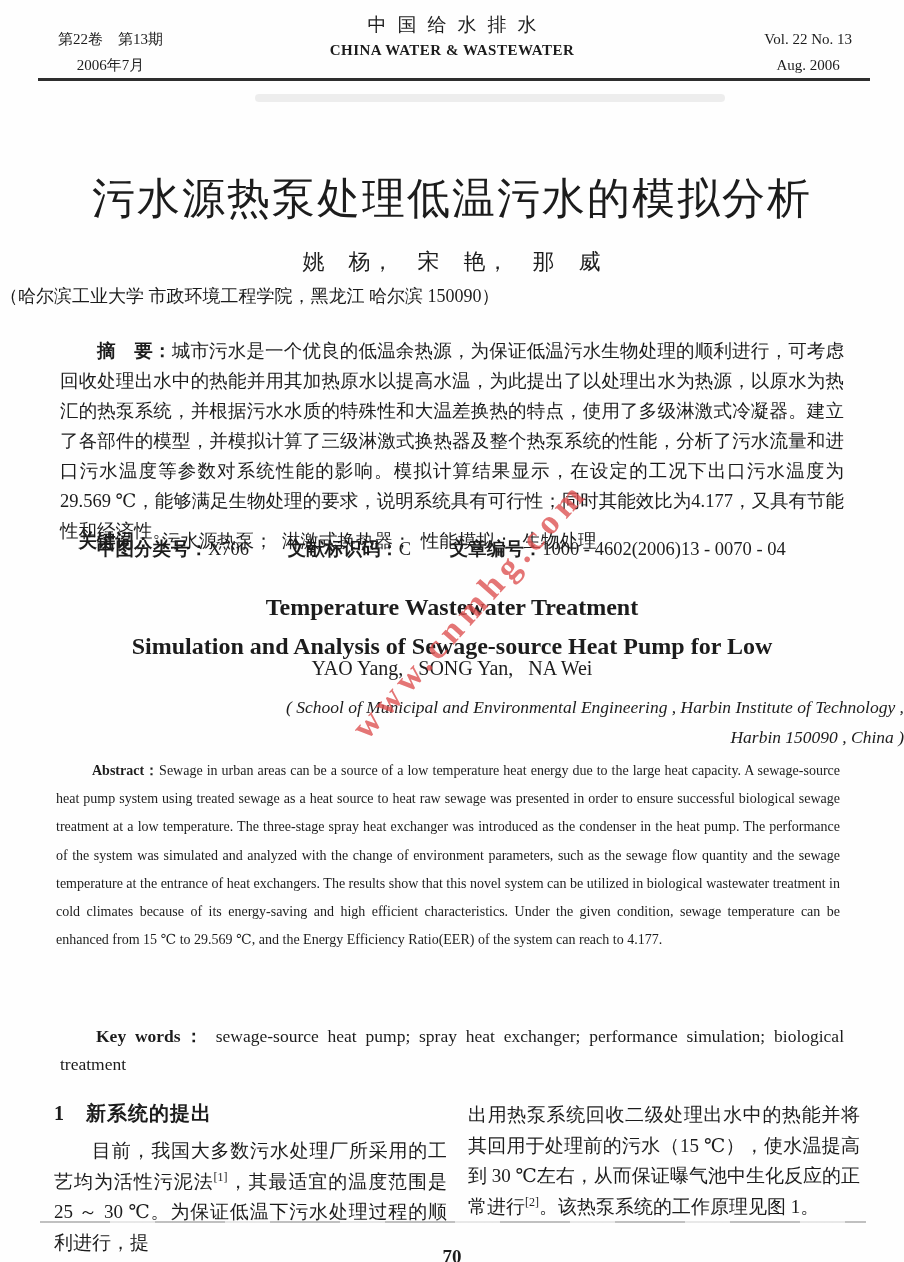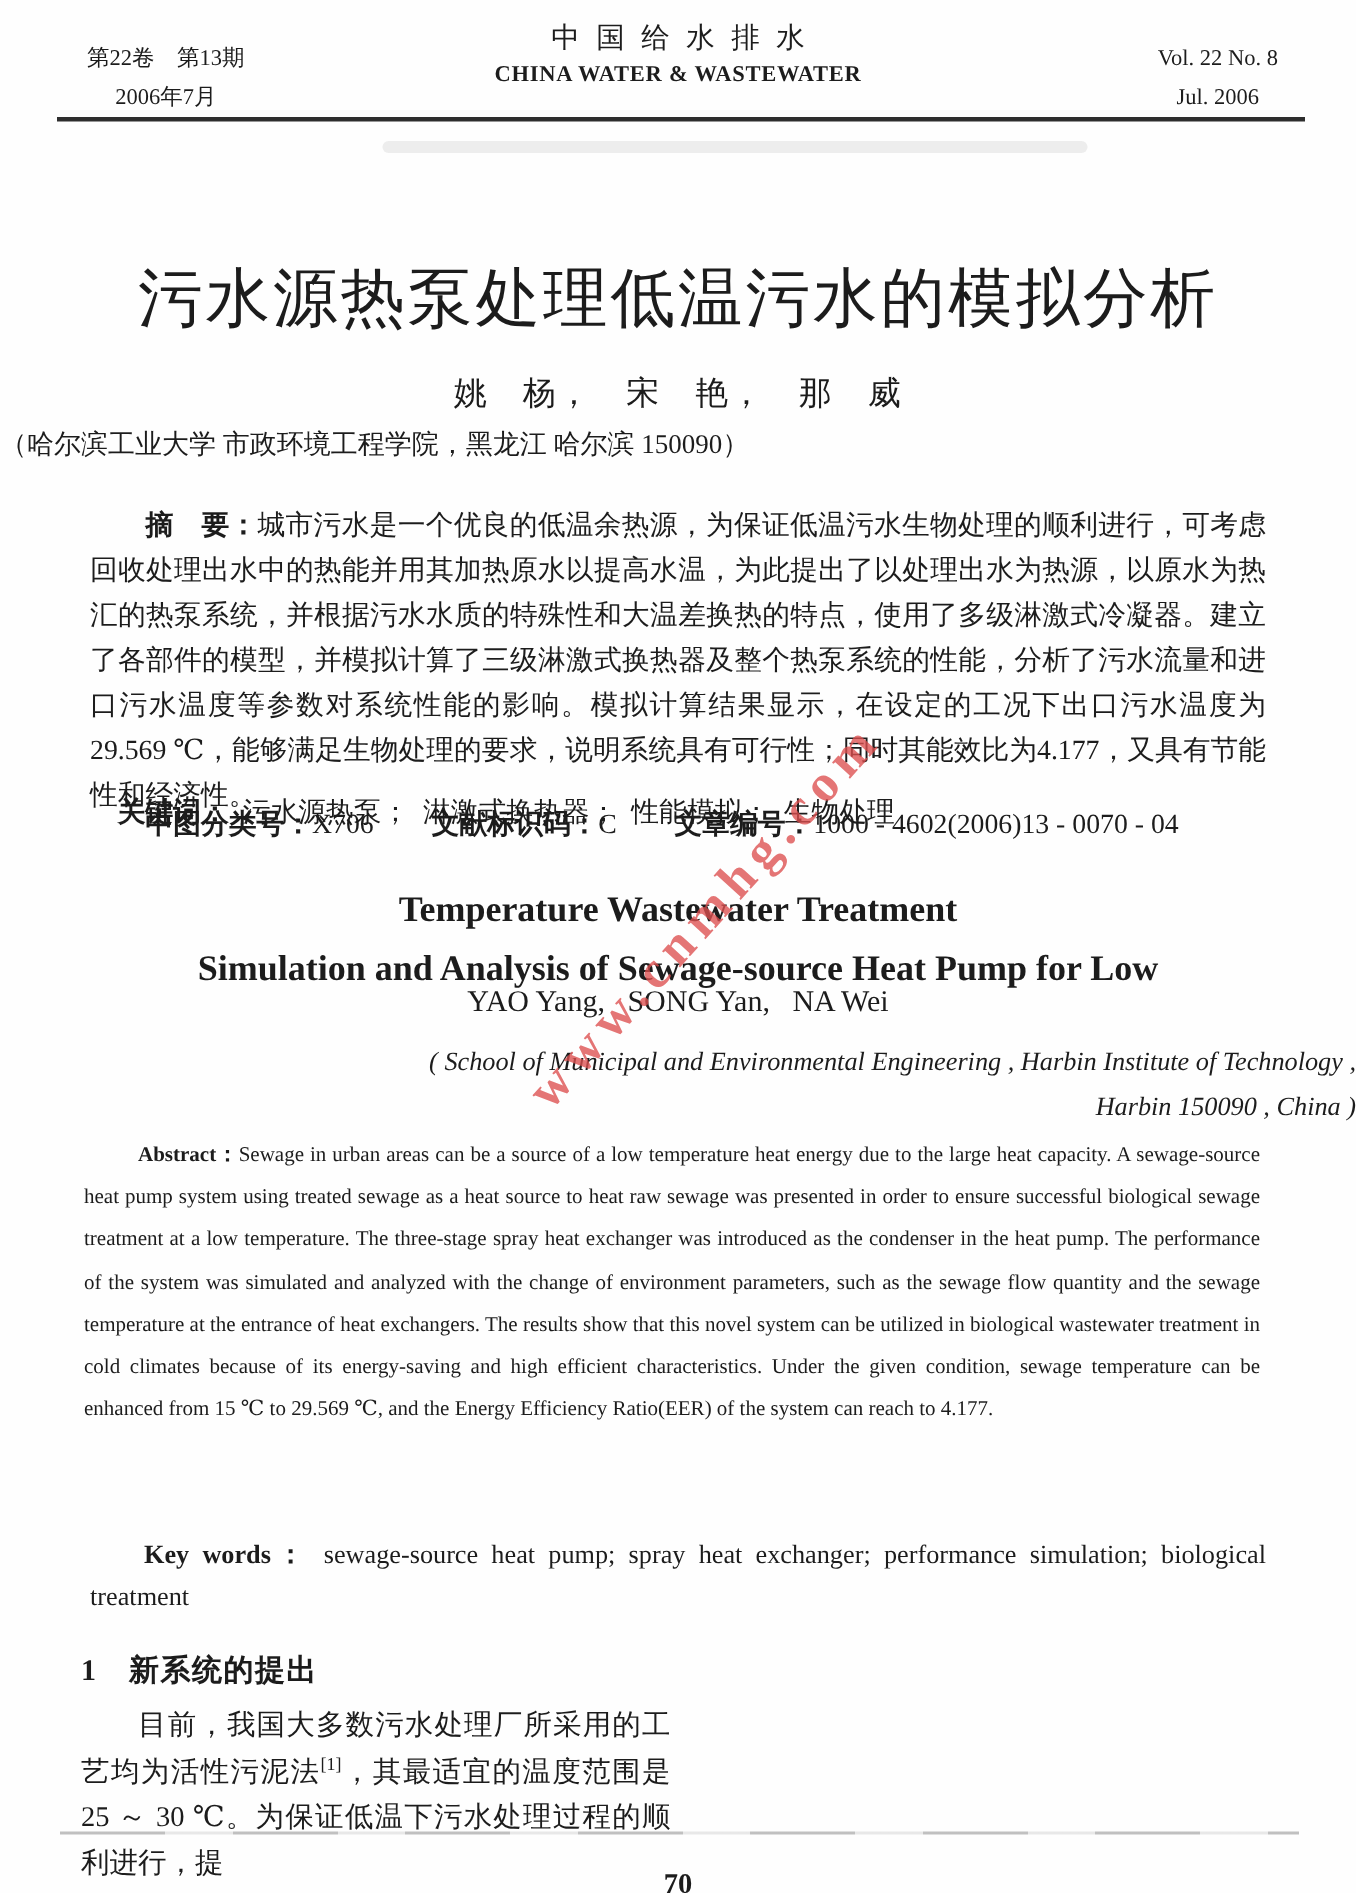--- a/index.html
+++ b/index.html
@@ -57,22 +57,22 @@
 
   <div class="abs jh-left">
     <div>第22卷　第13期</div>
     <div>2006年7月</div>
   </div>
   <div class="abs jh-center">
     <div class="jc-cn">中国给水排水</div>
     <div class="jc-en">CHINA WATER &amp; WASTEWATER</div>
   </div>
   <div class="abs jh-right">
-    <div>Vol. 22 No. 8</div>
-    <div>Jul. 2006</div>
+    <div>Vol. 22 No. 13</div>
+    <div>Aug. 2006</div>
   </div>
   <div class="abs header-rule"></div>
   <div class="abs artifact"></div>
 
   <h1 class="abs title-cn" style="margin:0;">污水源热泵处理低温污水的模拟分析</h1>
   <div class="abs authors-cn">姚　杨，　宋　艳，　那　威</div>
   <div class="abs affil-cn">（哈尔滨工业大学 市政环境工程学院，黑龙江 哈尔滨 150090）</div>
 
   <p class="abs abs-cn" style="margin:0;">
     <span class="b">摘　要：</span><span>城市污水是一个优良的低温余热源，为保证低温污水生物处理的顺利进行，可考虑回收处理出水中的热能并用其加热原水以提高水温，为此提出了以处理出水为热源，以原水为热汇的热泵系统，并根据污水水质的特殊性和大温差换热的特点，使用了多级淋激式冷凝器。建立了各部件的模型，并模拟计算了三级淋激式换热器及整个热泵系统的性能，分析了污水流量和进口污水温度等参数对系统性能的影响。模拟计算结果显示，在设定的工况下出口污水温度为 29.569 ℃，能够满足生物处理的要求，说明系统具有可行性；同时其能效比为4.177，又具有节能性和经济性。</span>
@@ -99,19 +99,22 @@
     <span class="b">Abstract：</span><span>Sewage in urban areas can be a source of a low temperature heat energy due to the large heat capacity.  A sewage-source heat pump system using treated sewage as a heat source to heat raw sewage was presented in order to ensure successful biological sewage treatment at a low temperature.  The three-stage spray heat exchanger was introduced as the condenser in the heat pump.  The performance of the system was simulated and analyzed with the change of environment parameters, such as the sewage flow quantity and the sewage temperature at the entrance of heat exchangers.  The results show that this novel system can be utilized in biological wastewater treatment in cold climates because of its energy-saving and high efficient characteristics.  Under the given condition, sewage temperature can be enhanced from 15 ℃ to 29.569 ℃, and the Energy Efficiency Ratio(EER) of the system can reach to 4.177.</span>
   </p>
   <p class="abs kw-en" style="margin:0;">
     <span class="b">Key words：</span><span>  sewage-source heat pump;   spray heat exchanger;   performance simulation;   biological treatment</span>
   </p>
 
   <div class="abs col-left">
     <h2 class="section-heading">1　新系统的提出</h2>
     <p class="body-p indent"><span>目前，我国大多数污水处理厂所采用的工艺均为活性污泥法</span><sup>[1]</sup><span>，其最适宜的温度范围是 25 ～ 30 ℃。为保证低温下污水处理过程的顺利进行，提</span></p>
   </div>
+  <div class="abs col-right">
+    <p class="body-p"><span>出用热泵系统回收二级处理出水中的热能并将其回用于处理前的污水（15 ℃），使水温提高到 30 ℃左右，从而保证曝气池中生化反应的正常进行</span><sup>[2]</sup><span>。该热泵系统的工作原理见图 1。</span></p>
+  </div>
 
   <div class="abs footer-rule"></div>
   <div class="abs page-num">70</div>
 
   <div class="abs watermark" style="color: rgb(221, 79, 79);">www.cnmhg.com</div>
 
 </div>
 
 </body></html>

